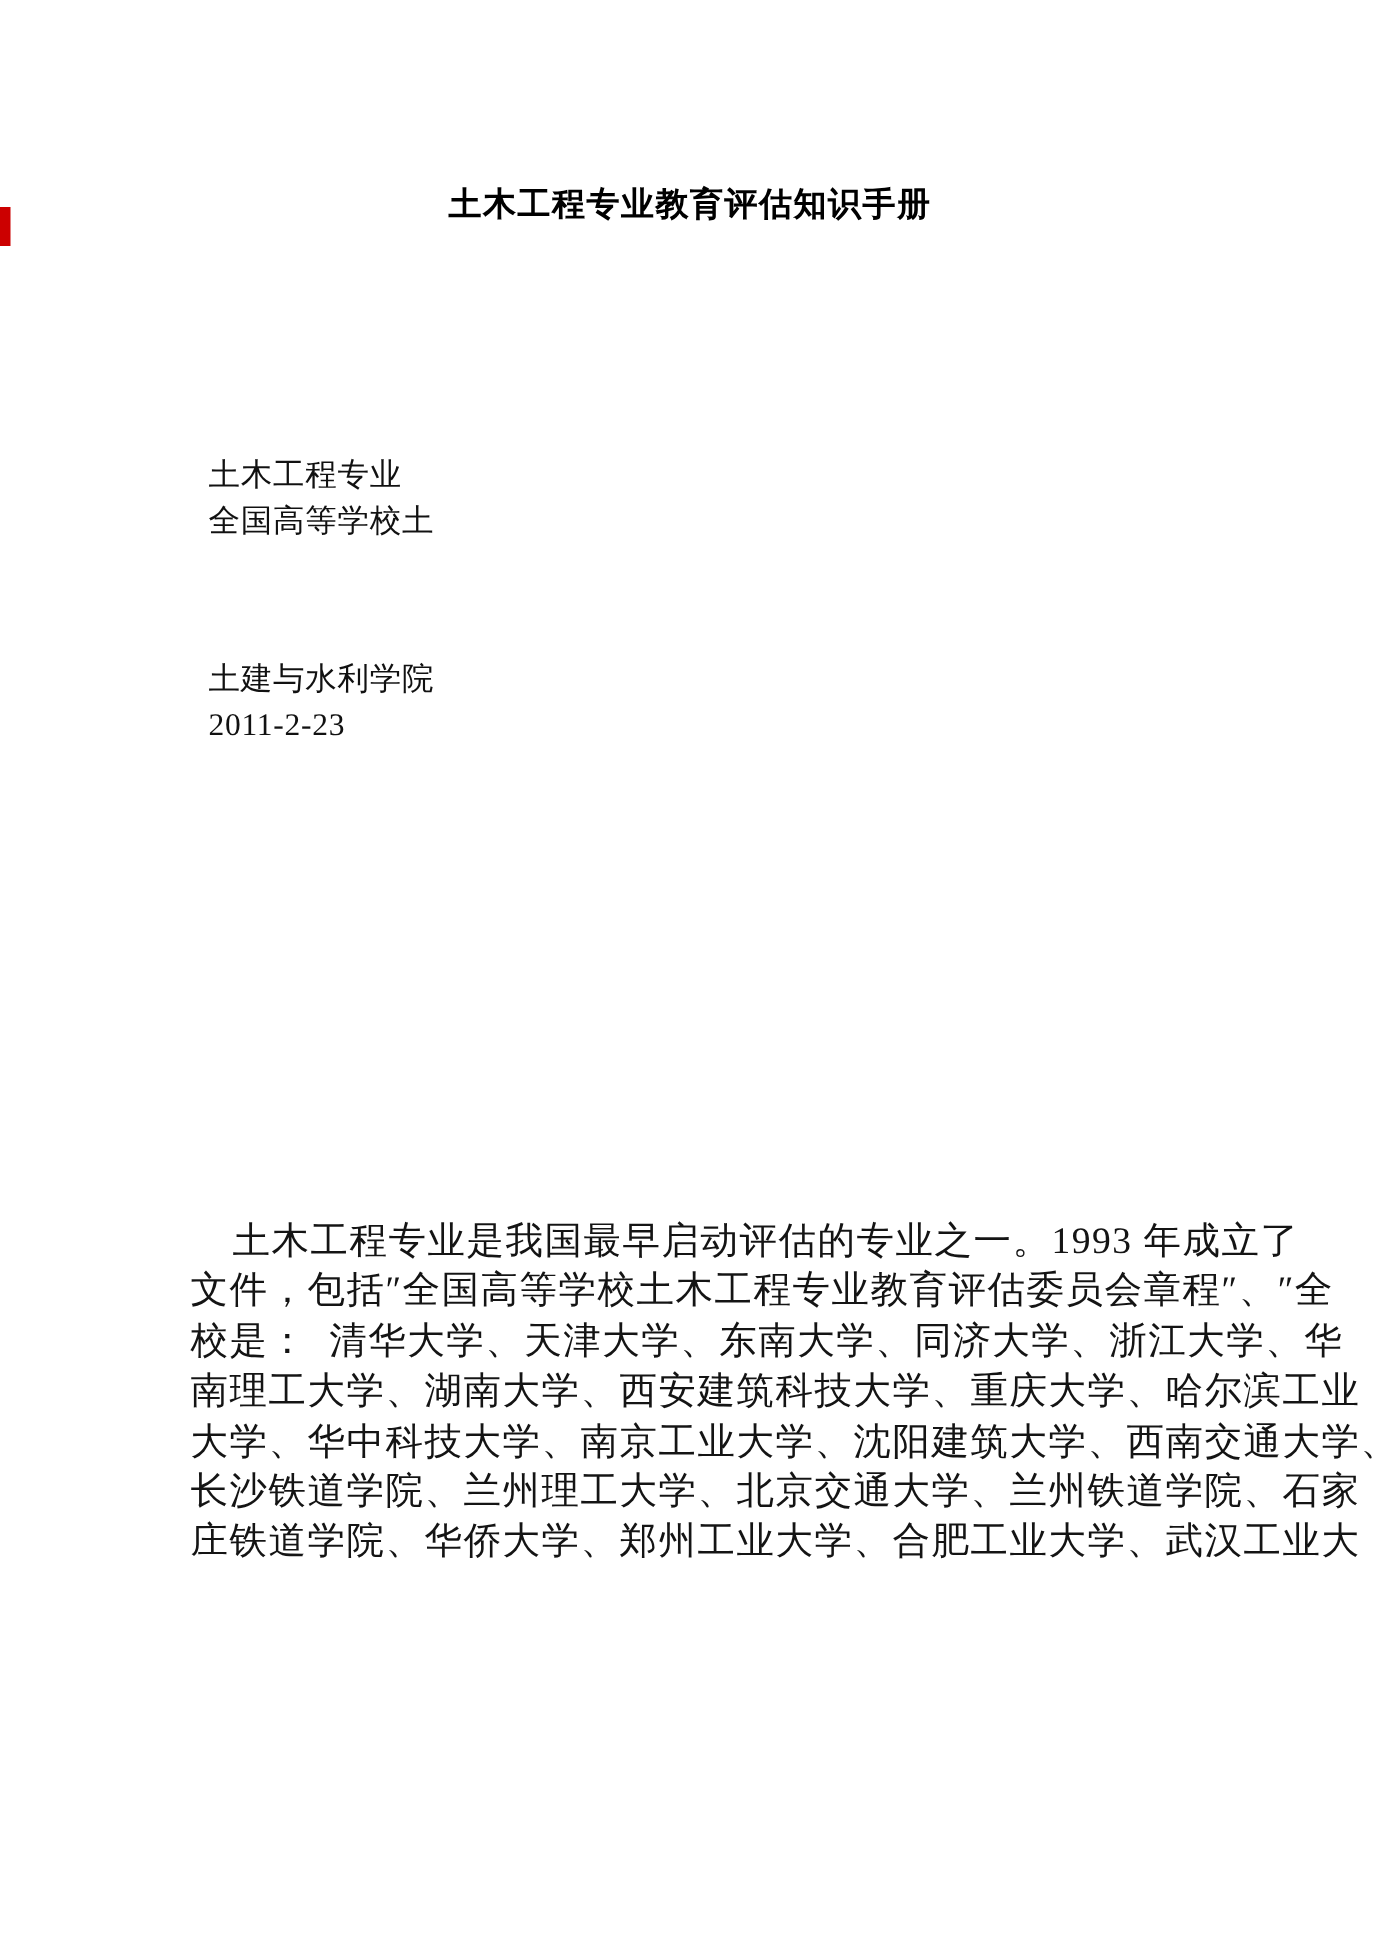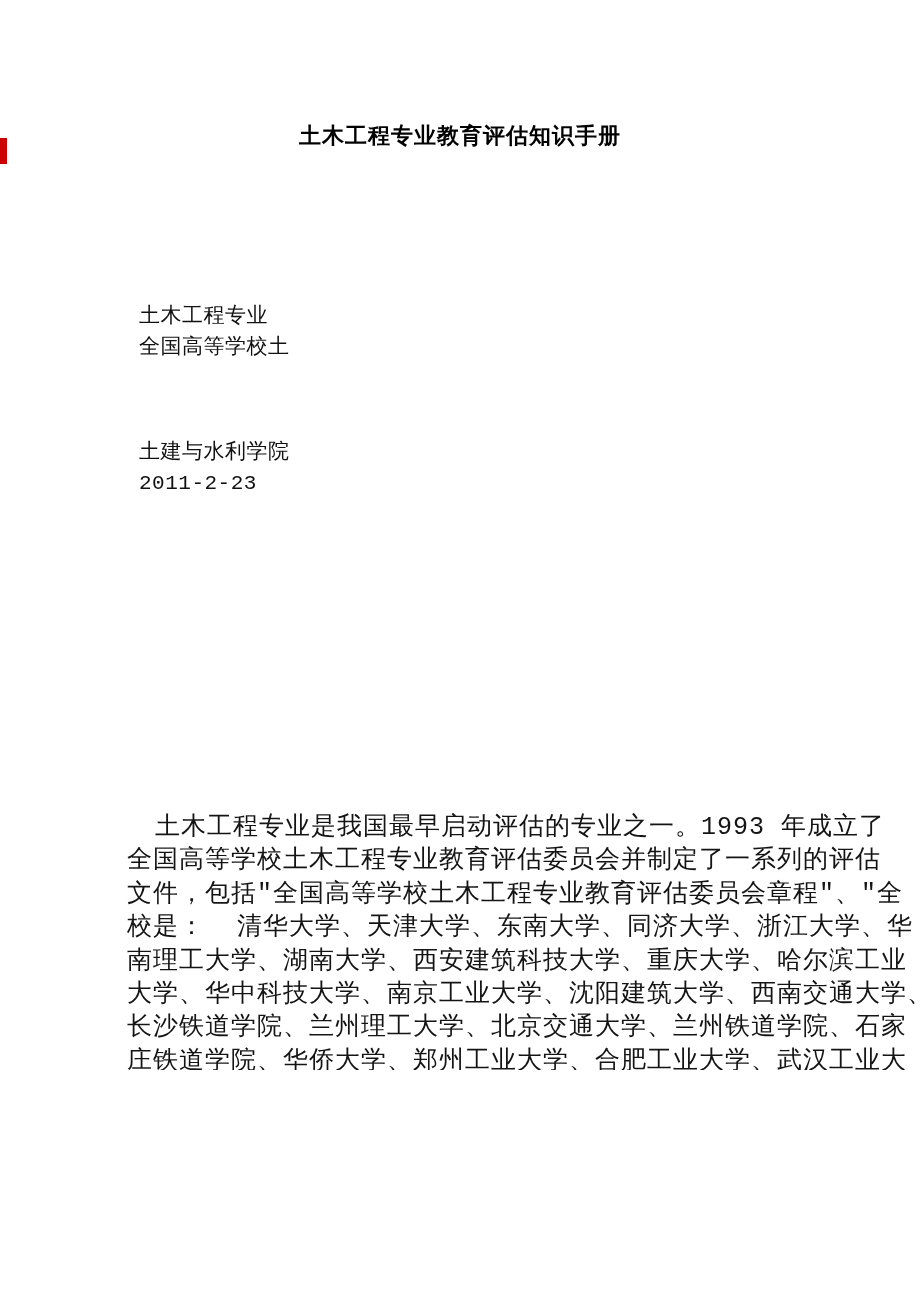--- a/index.html
+++ b/index.html
@@ -6,21 +6,21 @@
     margin: 0;
     padding: 0;
     background: #ffffff;
   }
   .page {
     position: relative;
     width: 920px;
     height: 1070px;
     background: #ffffff;
     overflow: hidden;
-    font-family: Liberation Mono, monospace;
+    font-family: Liberation Serif, serif;
     color: #111111;
   }
   .doc-title {
     position: absolute;
     top: 121px;
     left: 0;
     width: 100%;
     text-align: center;
     font-size: 22px;
     font-weight: bold;
@@ -77,21 +77,20 @@
     <div>全国高等学校土</div>
   </div>
 
   <div class="cover-block cover-block-2">
     <div>土建与水利学院</div>
     <div>2011-2-23</div>
   </div>
 
   <div class="body-paragraph">
     <div class="body-line first">土木工程专业是我国最早启动评估的专业之一。1993 年成立了</div>
-    <div class="body-line">全国高等学校土木工程专业教育评估委员会并制定了一系列的评估</div>
     <div class="body-line">文件，包括″全国高等学校土木工程专业教育评估委员会章程″、″全</div>
     <div class="body-line">校是：  清华大学、天津大学、东南大学、同济大学、浙江大学、华</div>
     <div class="body-line">南理工大学、湖南大学、西安建筑科技大学、重庆大学、哈尔滨工业</div>
     <div class="body-line">大学、华中科技大学、南京工业大学、沈阳建筑大学、西南交通大学、</div>
     <div class="body-line">长沙铁道学院、兰州理工大学、北京交通大学、兰州铁道学院、石家</div>
     <div class="body-line">庄铁道学院、华侨大学、郑州工业大学、合肥工业大学、武汉工业大</div>
   </div>
 
 </div>
 

